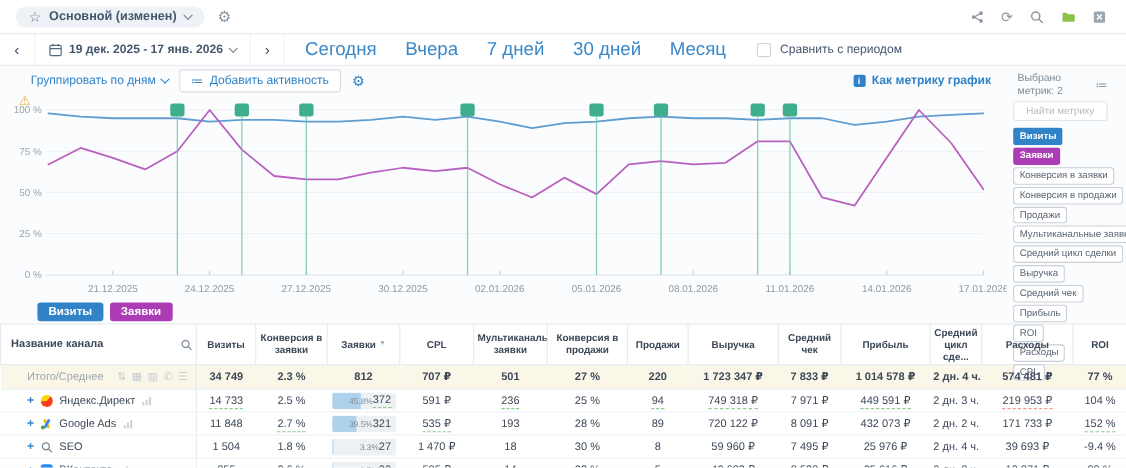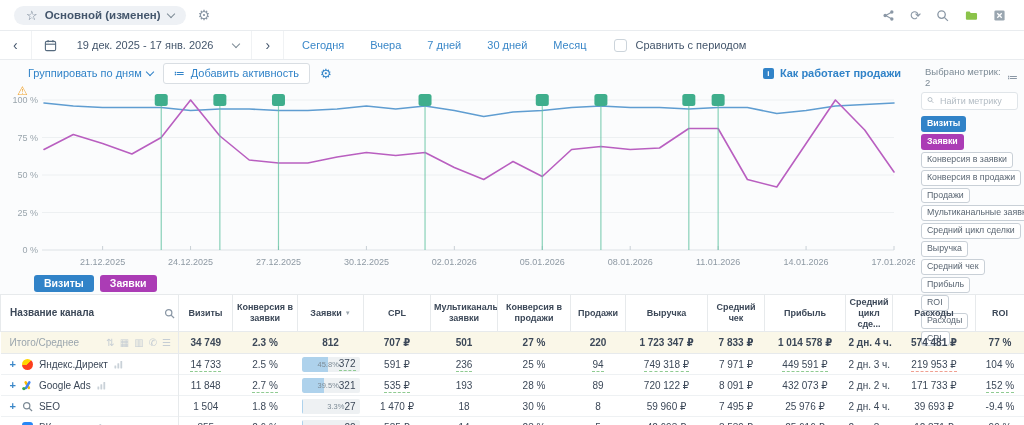--- a/index.html
+++ b/index.html
@@ -15,61 +15,61 @@
   .chev{width:6px;height:6px;border-right:1.5px solid #7d8b96;border-bottom:1.5px solid #7d8b96;transform:rotate(45deg);display:inline-block;margin-top:-3px}
   .chev.blue-c{border-color:#3183c8}
   .gear{font-size:14px;color:#8a97a5;cursor:pointer;line-height:1}
   .gear.blue{color:#3183c8;font-size:13px}
   .tb-right{display:flex;align-items:center;gap:15px}
   .tb-ic{display:inline-flex;cursor:pointer;font-size:13px;color:#8a97a5;line-height:1}
 
   
   .datebar{height:30px;border-top:1px solid #e9ecef;border-bottom:1px solid #e9ecef;display:flex;align-items:center;font-size:11px;color:#44566c}
   .nav{background:none;border:none;font-size:14px;color:#44566c;padding:0 13px;cursor:pointer;height:100%;font-family:inherit}
-  .daterange{border-left:1px solid #f0f2f4;border-right:1px solid #f0f2f4;padding:0 12px;height:100%;display:flex;align-items:center;gap:20px;cursor:pointer;font-weight:400}
+  .daterange{border-left:1px solid #f0f2f4;border-right:1px solid #f0f2f4;padding:0 12px;height:100%;display:flex;align-items:center;gap:6px;cursor:pointer;font-weight:700}
   .nav.next{border-right:1px solid #f0f2f4}
   .presets{display:flex;gap:26px;margin-left:18px}
-  .preset{color:#3a87c8;font-size:11px}
+  .preset{color:#3a87c8;font-size:17px}
   .compare{display:flex;align-items:center;gap:8px;margin-left:28px;cursor:pointer}
   .checkbox{width:13px;height:13px;border:1px solid #ccd4db;border-radius:3px;background:#fff}
 
   
   .content{display:flex;height:234px;background:#fbfcfd}
   .main{width:915px;position:relative}
   .toolbar{height:26px;display:flex;align-items:center;gap:10px;padding-left:28px;font-size:11px}
   .groupby{color:#3183c8;display:flex;align-items:center;gap:5px;cursor:pointer}
   .add-activity{display:flex;align-items:center;gap:6px;border:1px solid #d9dee3;border-radius:3px;background:#fff;color:#3183c8;font-size:11px;padding:3px 10px;cursor:pointer;font-family:inherit}
   .menu-ic{font-size:11px;font-style:normal}
   .how{margin-left:auto;margin-right:14px;color:#3183c8;display:flex;align-items:center;gap:6px;font-weight:600;font-size:11px}
   .info-ic{width:11px;height:11px;background:#3183c8;color:#fff;border-radius:2px;font-size:8px;font-weight:700;display:inline-flex;align-items:center;justify-content:center;font-style:normal}
   .chart-wrap{height:186px;position:relative}
   .warn{position:absolute;left:17px;top:-2px;color:#f0a32f;font-size:12px}
   .legend{height:22px;display:flex;align-items:center;gap:6px;padding-left:34px}
   .lchip{color:#fff;font-size:10.5px;font-weight:700;padding:2.5px 10px;border-radius:3px;cursor:pointer}
 
   
-  .metrics{width:109px;padding:4px 6px 0 0;font-size:9.5px}
+  .metrics{width:109px;padding:4px 17px 0 0;font-size:9.5px}
   .m-head{display:flex;align-items:center;justify-content:space-between;color:#7d8b96;padding:2px 0 4px 10px}
   .m-list{font-size:11px;color:#8a97a5;cursor:pointer;font-style:normal}
   .m-search{display:flex;gap:4px;border:1px solid #e0e5e9;border-radius:3px;background:#fff;padding:2px 5px;margin:0 0 6px 6px}
   .m-search input{border:none;outline:none;width:74px;font-size:9px;font-family:inherit;color:#44566c;background:transparent}
   .m-search input::placeholder{color:#b3bcc4}
   .chips{display:flex;flex-direction:column;align-items:flex-start;gap:2px;padding-left:6px}
   .chip{border:1px solid #c9d0d7;border-radius:3px;padding:1px 5px;font-size:8.8px;color:#5a6673;background:#fff;cursor:pointer;line-height:1.35;white-space:nowrap}
   .chip-sel{border-color:transparent;color:#fff;font-weight:700}
 
   
   #grid{border-collapse:collapse;table-layout:fixed;width:1024px;font-size:10px}
   #grid th{border:1px solid #e7eaec;font-size:9px;font-weight:700;color:#3c4858;padding:2px 3px;line-height:1.2;height:23px;text-align:center;overflow:hidden;cursor:pointer}
   #grid th.namehead{text-align:left;padding-left:9px}
   .th-inner{display:flex;align-items:center;justify-content:space-between}
   .th-inner span{font-size:10px}
   #grid td{height:21px;text-align:center;padding:0 3px;border-top:1px solid #eef1f3;color:#3c4858;overflow:hidden;white-space:nowrap}
   #grid tr.totals td{background:#faf7e8;font-weight:700;border-top:1px solid #e7eaec;border-bottom:1px solid #e7eaec;height:22px}
-  #grid td.namecell{text-align:left;border-right:1px solid #e7eaec;padding-left:9px}
+  #grid td.namecell{text-align:left;border-right:1px solid #e7eaec;padding-left:24px}
   .tn{display:flex;align-items:center;justify-content:space-between;padding-right:4px}
   .tlabel{color:#9aa5ad;font-weight:400}
   .ticons{display:flex;gap:5px;color:#c5cdd4;font-size:10px;font-weight:400}
   .ticons span{cursor:pointer}
   .rowname{display:flex;align-items:center;gap:6px}
   .plus{color:#3a87c8;font-size:11px;font-weight:700;cursor:pointer}
   .nm{font-size:10px}
   .ic-yandex{width:11px;height:11px;border-radius:50%;background:conic-gradient(from 40deg,#fc3f1d 0 62%,#ffd500 62% 100%);flex:none}
   .ic-vk{width:11px;height:11px;border-radius:3px;background:#2787f5;color:#fff;font-size:5.5px;font-weight:700;display:flex;align-items:center;justify-content:center;flex:none}
   .u-g{border-bottom:1px dashed #8fcb92;padding-bottom:1px;cursor:pointer}
@@ -162,21 +162,21 @@
           <span>Группировать по дням</span>
           <span class="chev blue-c"></span>
         </div>
         <button class="add-activity">
           <i class="menu-ic">≔</i>
           <span>Добавить активность</span>
         </button>
         <span class="gear blue">⚙</span>
         <a class="how">
           <i class="info-ic">i</i>
-          <span>Как работает продажи</span>
+          <span>Как метрику график</span>
         </a>
       </div>
       <div class="chart-wrap">
         <span class="warn">⚠</span>
         <svg id="chart-svg" width="915" height="186" viewBox="0 0 915 186">
             <line x1="42" y1="164" x2="894" y2="164" stroke="#dde2e6" stroke-width="1"></line>
             <text x="38" y="167" text-anchor="end" font-size="9" fill="#9aa5ad">0 %</text>
             <line x1="42" y1="126.5" x2="894" y2="126.5" stroke="#edf0f2" stroke-width="1"></line>
             <text x="38" y="129.5" text-anchor="end" font-size="9" fill="#9aa5ad">25 %</text>
             <line x1="42" y1="89" x2="894" y2="89" stroke="#edf0f2" stroke-width="1"></line>

